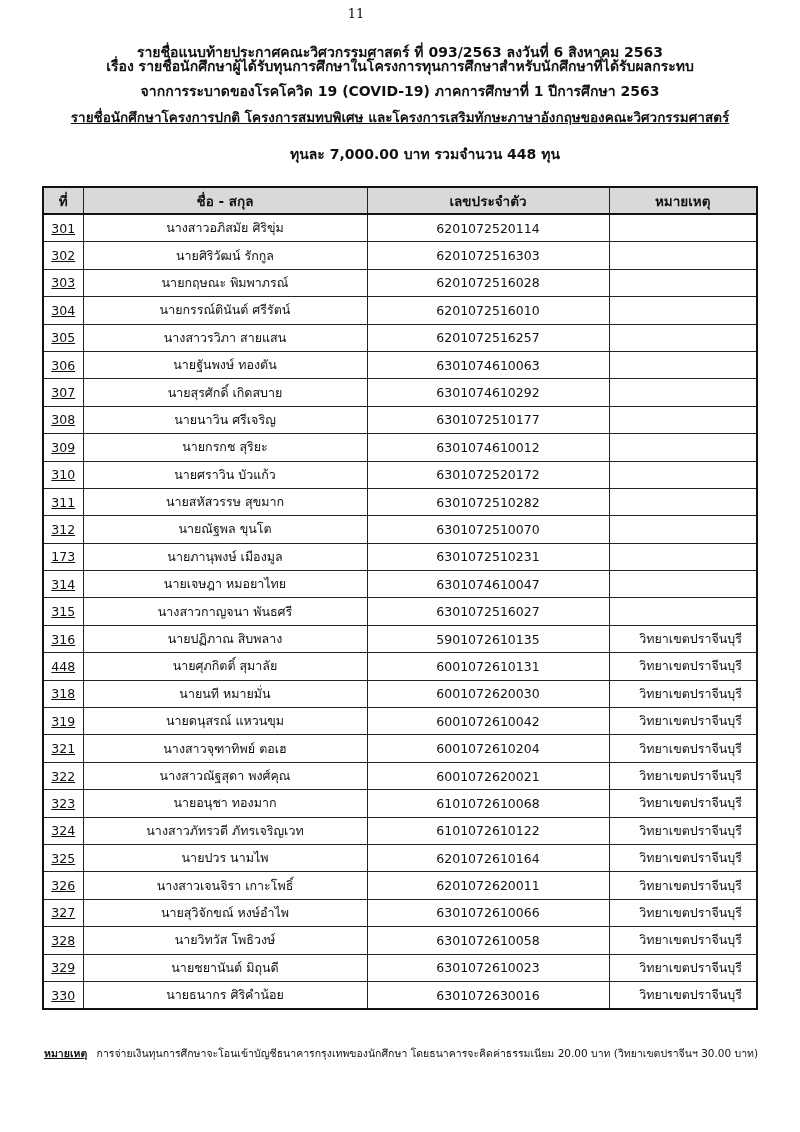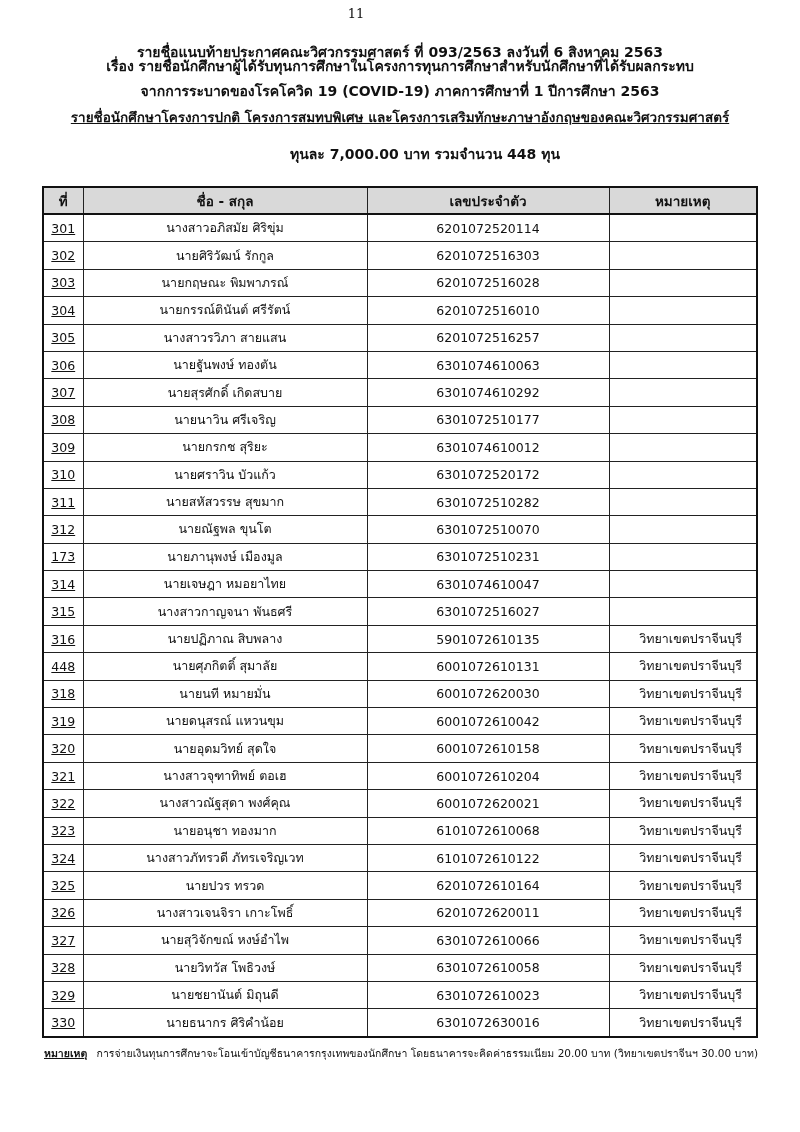--- a/index.html
+++ b/index.html
@@ -164,26 +164,20 @@
         <td class="col-id">6001072620030</td>
         <td class="col-remark">วิทยาเขตปราจีนบุรี</td>
       </tr>
       <tr>
         <td class="col-no">319</td>
         <td class="col-name">นายดนุสรณ์ แหวนขุม</td>
         <td class="col-id">6001072610042</td>
         <td class="col-remark">วิทยาเขตปราจีนบุรี</td>
       </tr>
       <tr>
-        <td class="col-no">320</td>
-        <td class="col-name">นายอุดมวิทย์ สุดใจ</td>
-        <td class="col-id">6001072610158</td>
-        <td class="col-remark">วิทยาเขตปราจีนบุรี</td>
-      </tr>
-      <tr>
         <td class="col-no">321</td>
         <td class="col-name">นางสาวจุฑาทิพย์ ตอเฮ</td>
         <td class="col-id">6001072610204</td>
         <td class="col-remark">วิทยาเขตปราจีนบุรี</td>
       </tr>
       <tr>
         <td class="col-no">322</td>
         <td class="col-name">นางสาวณัฐสุดา พงศ์คุณ</td>
         <td class="col-id">6001072620021</td>
         <td class="col-remark">วิทยาเขตปราจีนบุรี</td>
@@ -195,21 +189,21 @@
         <td class="col-remark">วิทยาเขตปราจีนบุรี</td>
       </tr>
       <tr>
         <td class="col-no">324</td>
         <td class="col-name">นางสาวภัทรวดี ภัทรเจริญเวท</td>
         <td class="col-id">6101072610122</td>
         <td class="col-remark">วิทยาเขตปราจีนบุรี</td>
       </tr>
       <tr>
         <td class="col-no">325</td>
-        <td class="col-name">นายปวร ทรวด</td>
+        <td class="col-name">นายปวร นามไพ</td>
         <td class="col-id">6201072610164</td>
         <td class="col-remark">วิทยาเขตปราจีนบุรี</td>
       </tr>
       <tr>
         <td class="col-no">326</td>
         <td class="col-name">นางสาวเจนจิรา เกาะโพธิ์</td>
         <td class="col-id">6201072620011</td>
         <td class="col-remark">วิทยาเขตปราจีนบุรี</td>
       </tr>
       <tr>

